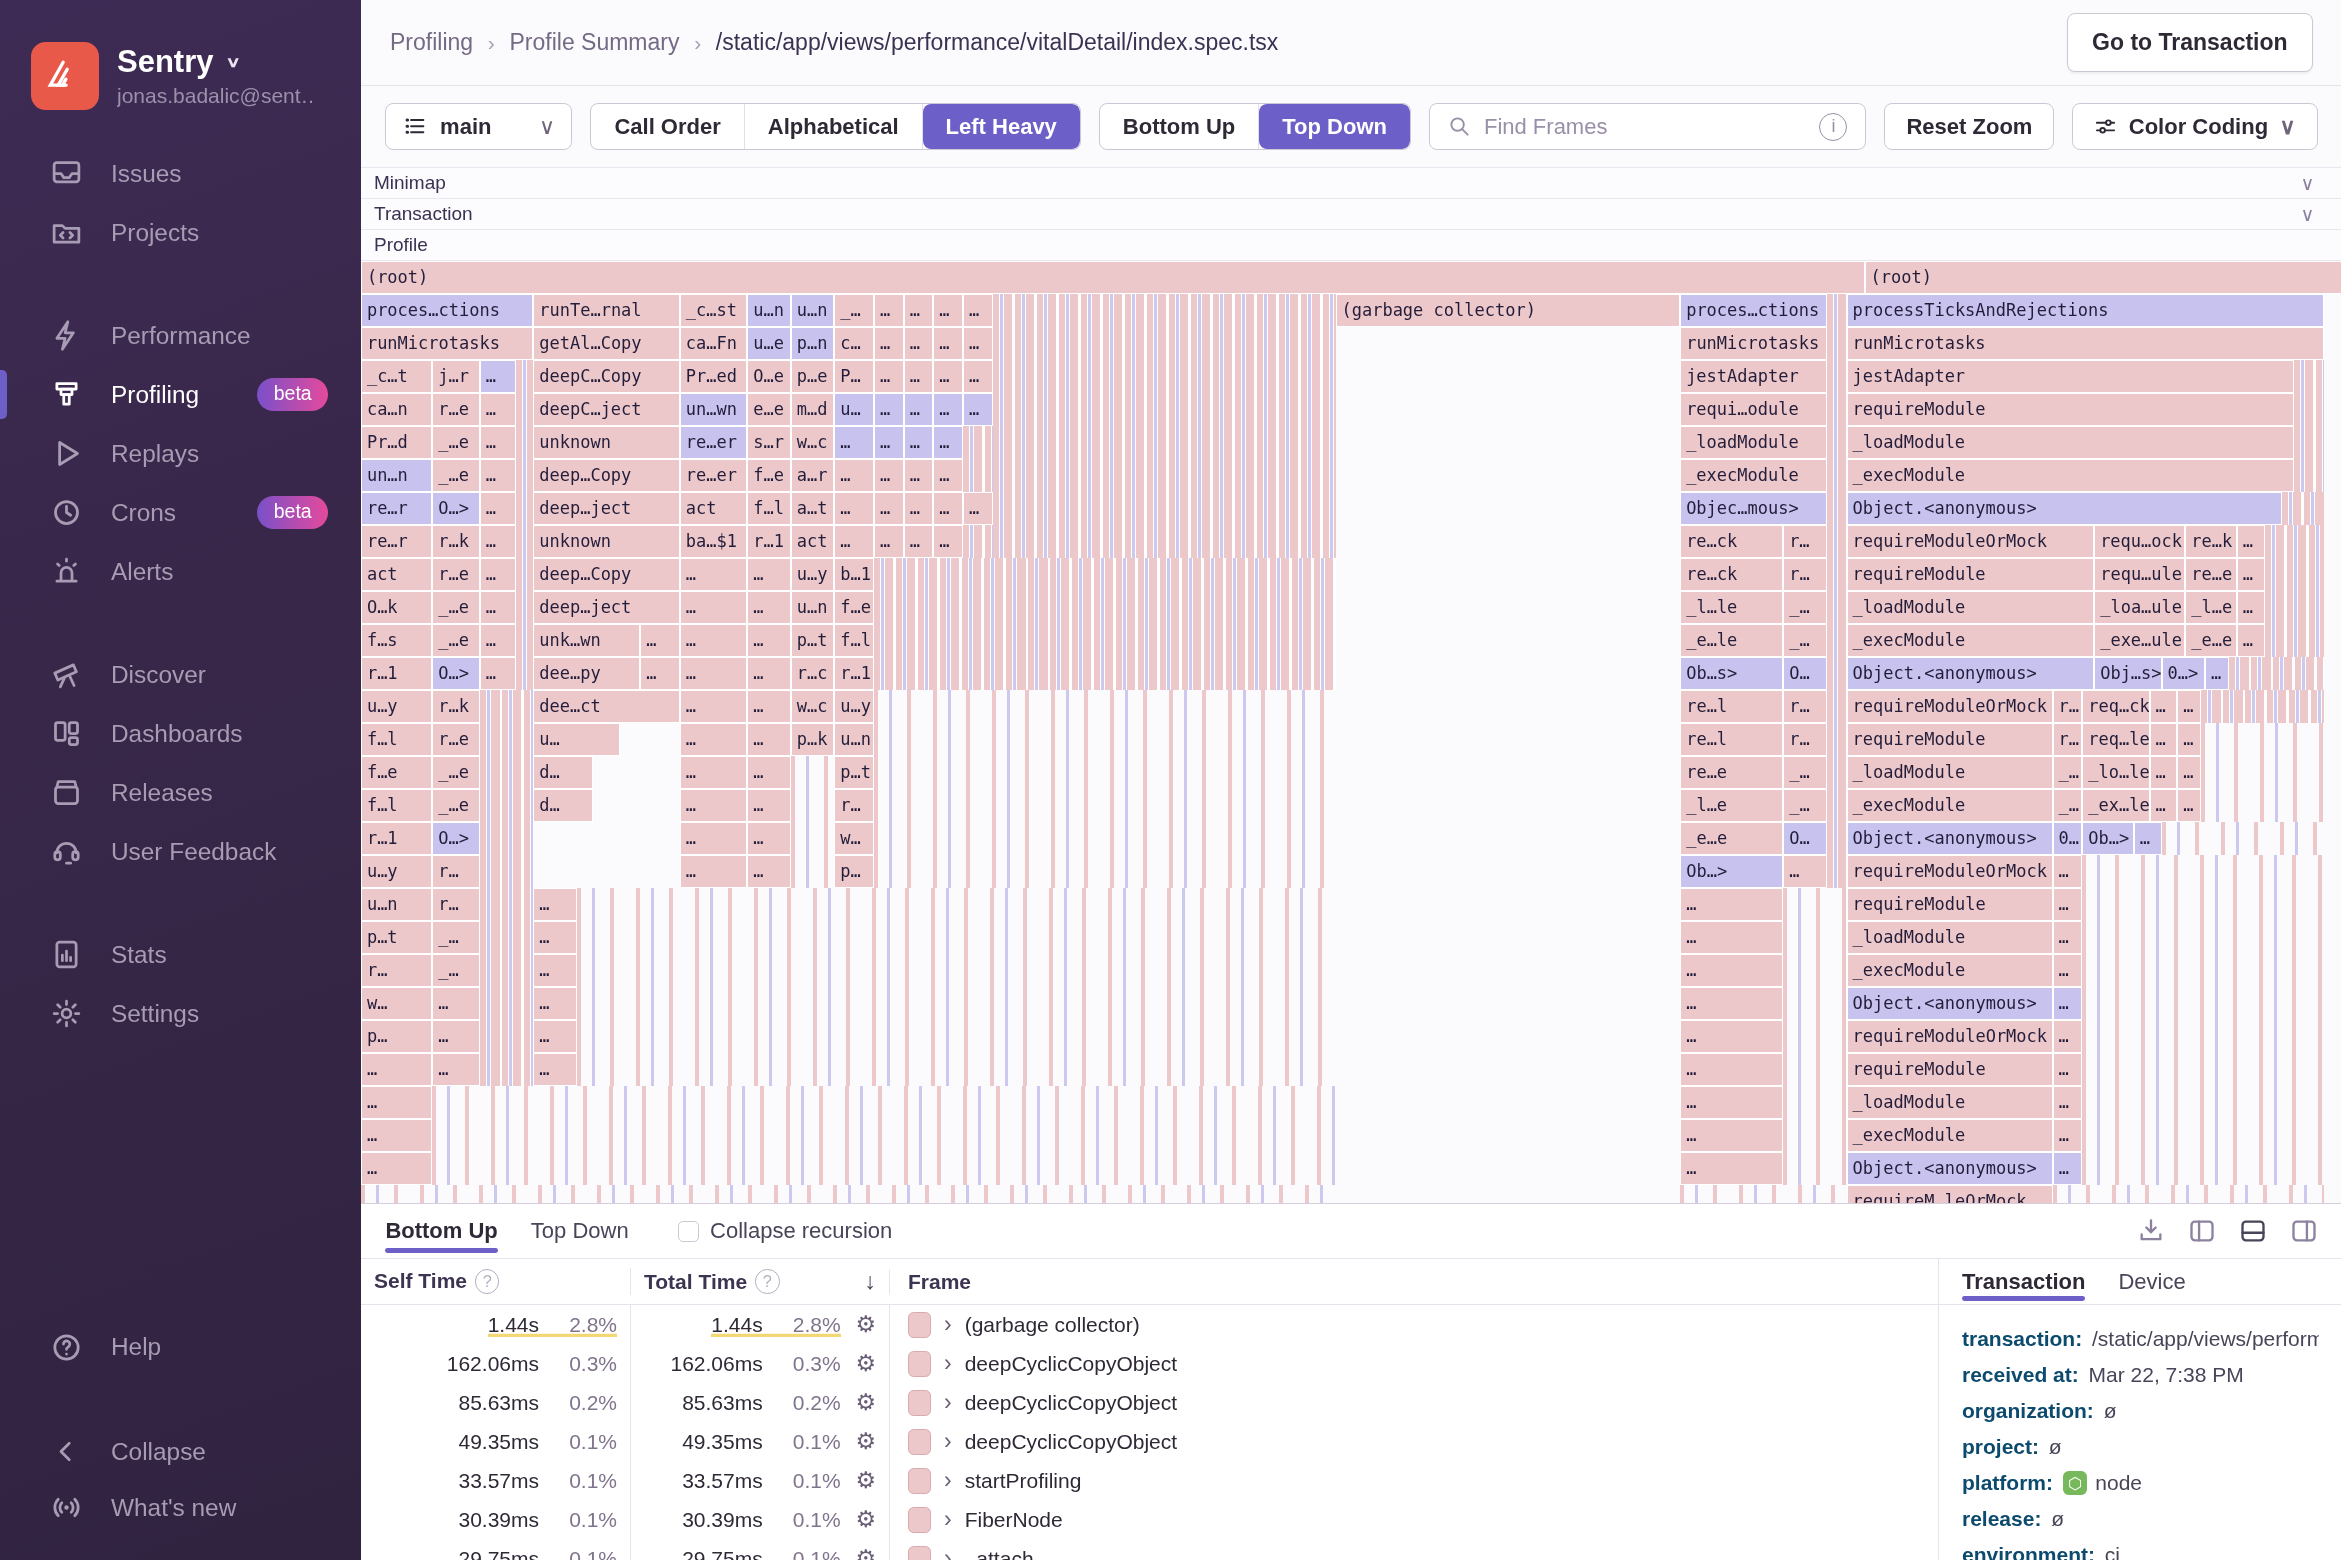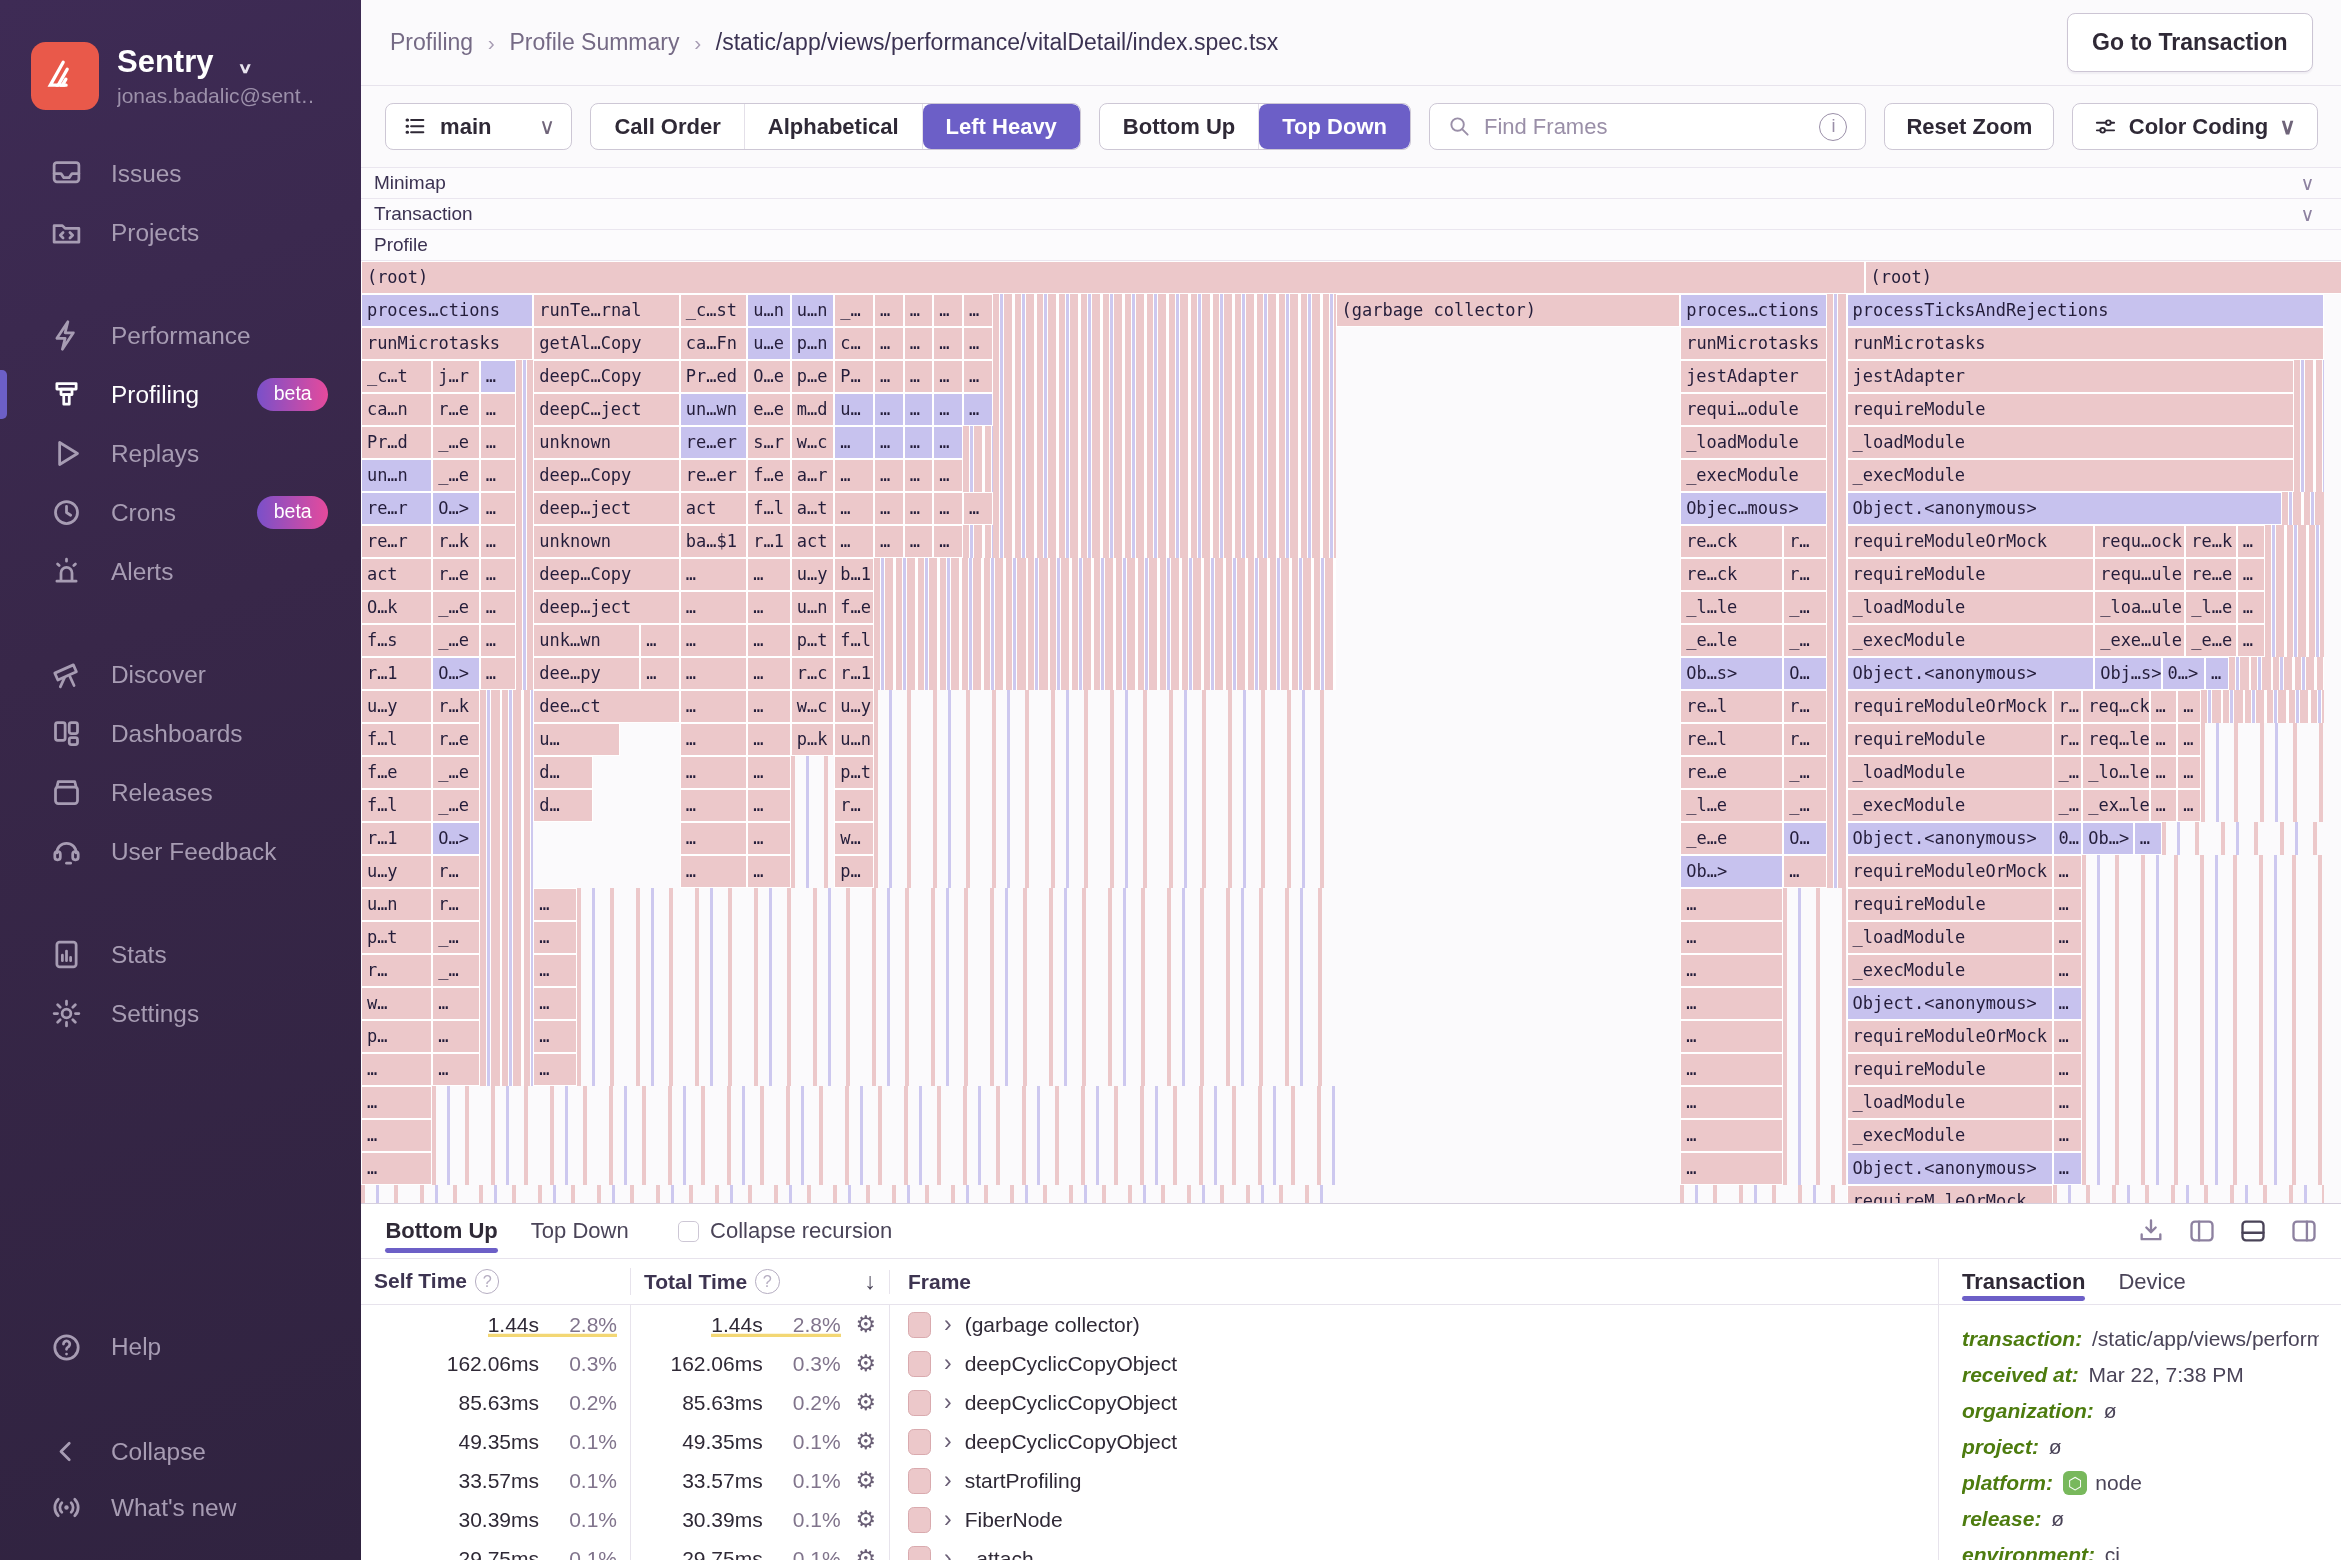--- a/index.html
+++ b/index.html
@@ -6,21 +6,21 @@
   html,body { width:2342px; height:1560px; overflow:hidden; background:#fff;
     font-family:"Liberation Sans", sans-serif; color:#2f2936; }
   .app { display:flex; width:100%; height:100%; }
 
   
   .sidebar { width:361px; height:100%; flex:none; display:flex; flex-direction:column;
     background:linear-gradient(160deg,#3e2b55 0%,#382749 40%,#302340 100%); color:#a79cb3; }
   .brand { display:flex; align-items:center; gap:18px; padding:42px 33px 24.4px 31px; }
   .brand-logo { width:68px; height:68px; border-radius:14.7px; background:#e9594a;
     display:flex; align-items:center; justify-content:center; flex:none; }
-  .brand-name { font-size:31px; font-weight:bold; color:#fff; display:flex; align-items:flex-end; gap:24px; }
+  .brand-name { font-size:31px; font-weight:bold; color:#fff; display:flex; align-items:center; gap:12px; }
   .brand-caret { font-size:21px; color:#e8e4ee; transform:scaleY(.7); }
   .brand-email { font-size:21px; color:#9c90aa; margin-top:4.9px; max-width:195px;
     white-space:nowrap; overflow:hidden; }
   .nav { flex:1; padding-top:9.8px; }
   .nav-group { margin-bottom:44px; }
   .nav-item { display:flex; align-items:center; gap:28px; padding:13px 33px 13px 50px;
     font-size:24.4px; color:#a79cb3; position:relative; cursor:pointer; }
   .nav-item svg { width:33px; height:33px; flex:none; }
   .nav-item.active { color:#fff; }
   .nav-item.active::before { content:""; position:absolute; left:0; top:4.9px; bottom:4.9px; width:7.3px;
@@ -115,21 +115,21 @@
   .trow.first .tval.hl, .trow.first .tpct.hl { box-shadow:inset 0 -3.3px 0 #f3d774; }
 
   .details { width:404px; flex:none; border-left:0.8px solid #e7e3ec; display:flex; flex-direction:column; }
   .dtabs { height:46px; flex:none; display:flex; gap:33px; padding:0 23px; font-size:22px;
     border-bottom:0.8px solid #e7e3ec; align-items:center; color:#4a4458; }
   .dtab { position:relative; height:100%; display:flex; align-items:center; cursor:pointer; }
   .dtab.on { font-weight:bold; color:#2f2936; }
   .dtab.on::after { content:""; position:absolute; left:0; right:0; bottom:3.3px; height:4.9px; border-radius:2.4px; background:#6C5FC7; }
   .dfields { padding:16.3px 23px; font-size:21px; line-height:36px; overflow:hidden; }
   .dfield { display:flex; gap:9.8px; white-space:nowrap; overflow:hidden; }
-  .dfield .k { font-weight:bold; color:#4d7c0f; flex:none;font-style:italic; }
+  .dfield .k { font-weight:bold; color:#0c4a6e; flex:none; }
   .dfield .v { color:#4a4458; overflow:hidden; text-overflow:ellipsis; display:flex; align-items:center; gap:8.1px; }
   .node-ico { width:24.4px; height:24.4px; background:#78b85c; border-radius:5.7px; color:#fff;
     display:inline-flex; align-items:center; justify-content:center; font-size:16.3px; flex:none; }
 
   svg.lineico { fill:none; stroke:currentColor; stroke-width:2; stroke-linecap:round; stroke-linejoin:round; }
 </style>
 </head>
 <body>
 
 <div class="app">

